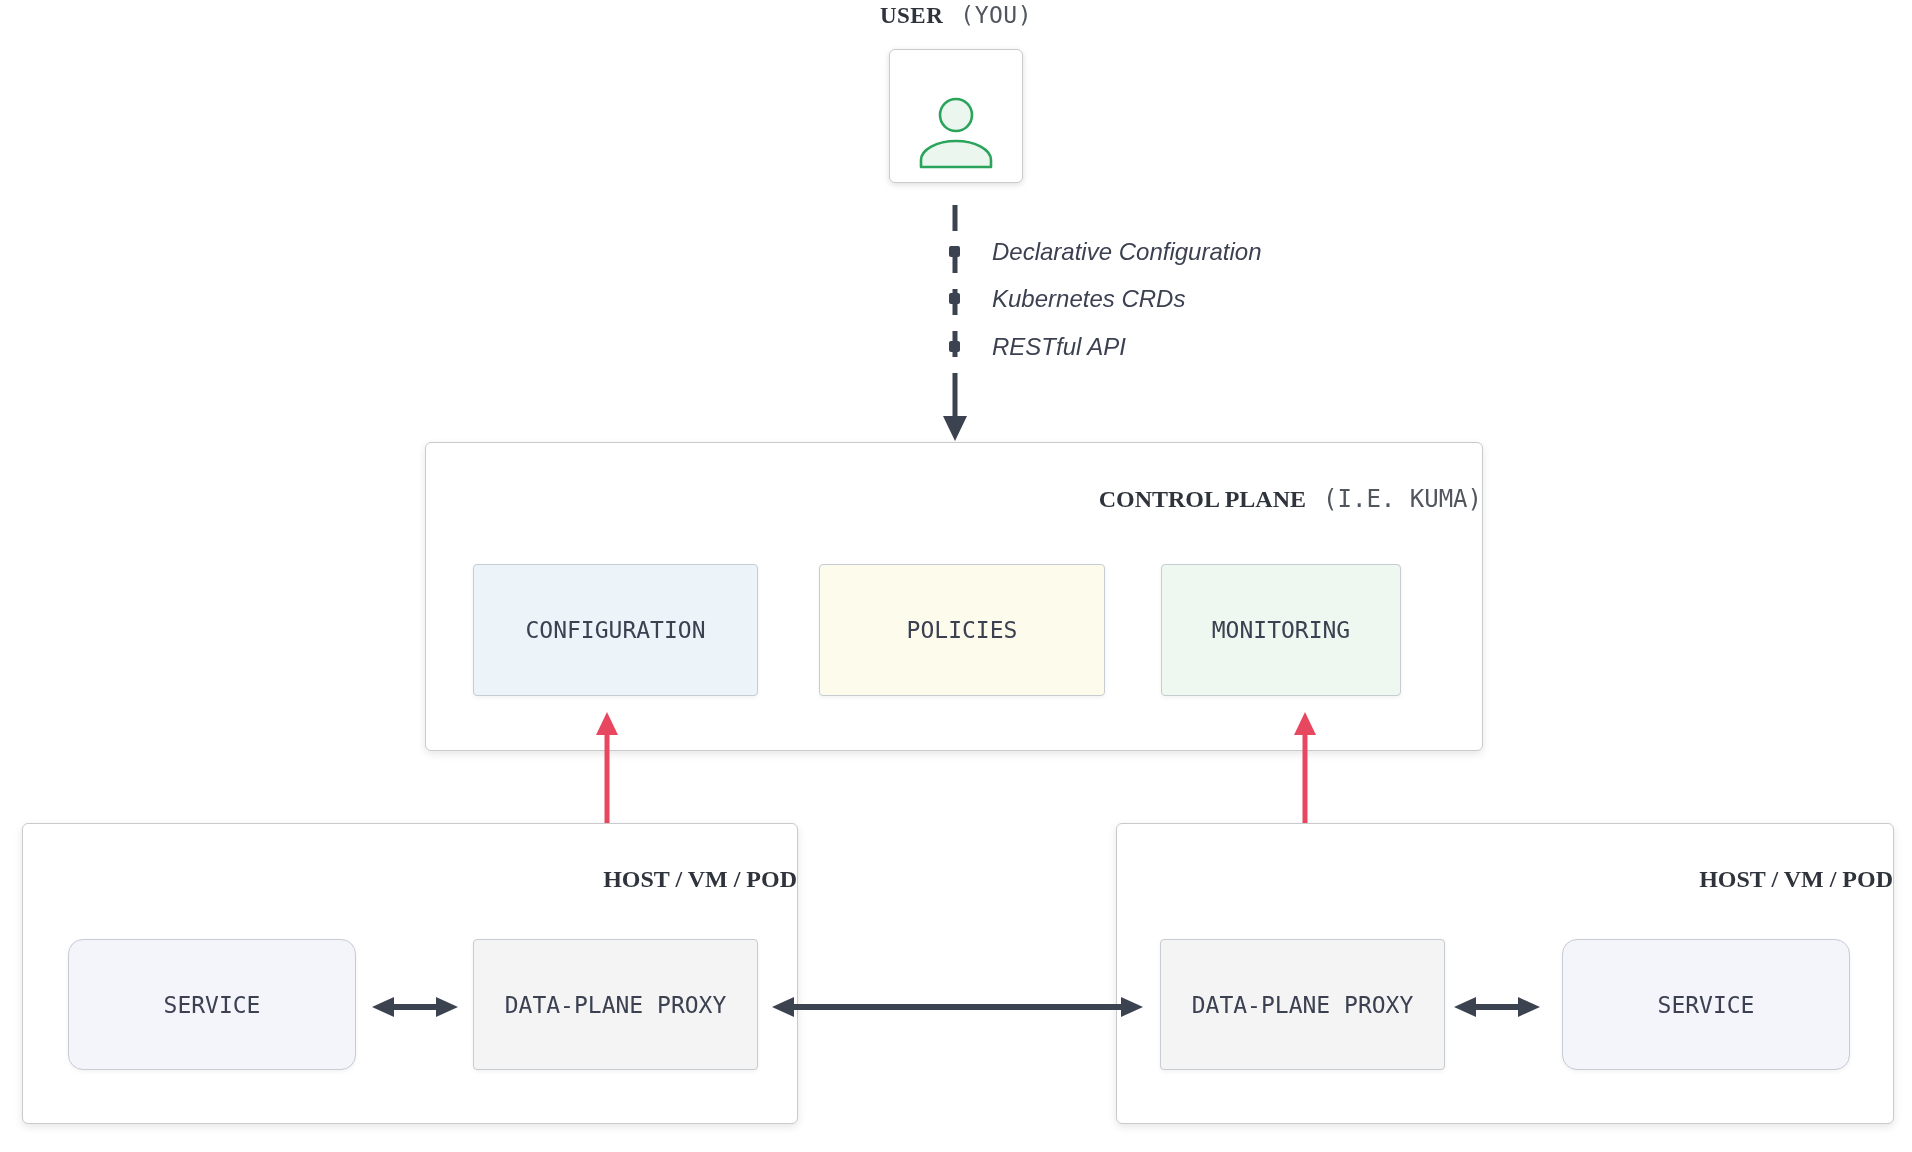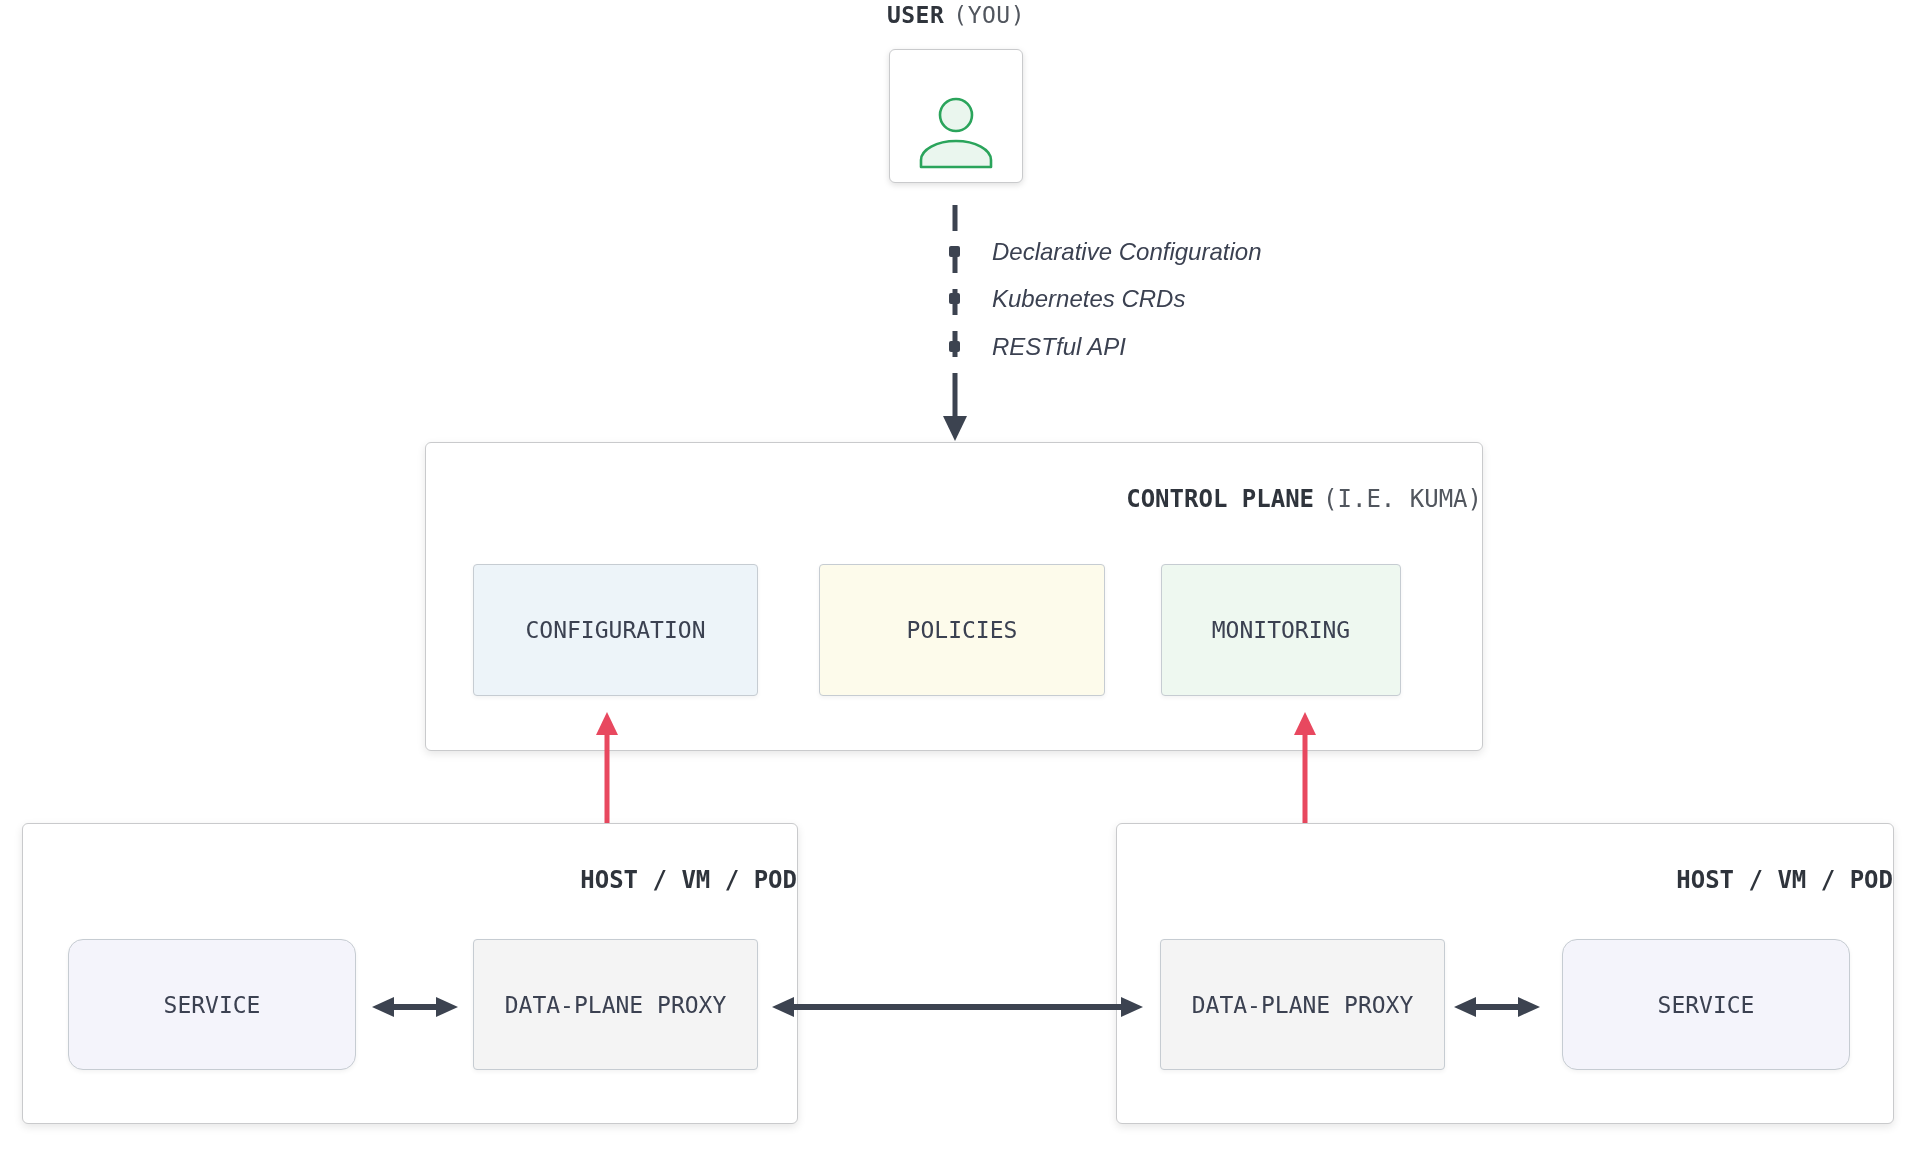--- a/index.html
+++ b/index.html
@@ -9,22 +9,22 @@
     font-family:"DejaVu Sans Mono",monospace;
     color:var(--ink,#3b4151);
   }
   .abs{position:absolute;}
 
   
   .user-title{
     left:0;top:2px;width:100%;text-align:center;
     font-size:23px;letter-spacing:.5px;
   }
-  .t-bold{font-weight:700;color:var(--ink-bold,#2f343c);}
-  .t-light{font-weight:400;color:var(--ink-light,#51565e);margin-left:9px;}
+  .t-bold{font-weight:700;color:var(--ink-bold,#2f343c);font-family:Liberation Serif, serif;}
+  .t-light{font-weight:400;color:var(--ink-light,#51565e);margin-left:17px;}
   .user-box{
     left:889px;top:49px;width:134px;height:134px;box-sizing:border-box;
     background:#fff;border:1px solid var(--border-outer,#c9cacc);border-radius:6px;
     box-shadow:0 2px 6px rgba(0,0,0,.13);
     display:flex;align-items:flex-end;justify-content:center;
   }
   .person-svg{display:block;margin-bottom:12px;}
   .person-shape{fill:var(--green-fill,#eaf6ee);stroke:var(--green-stroke,#2aa45b);stroke-width:2.6;stroke-linejoin:round;}
 
   

